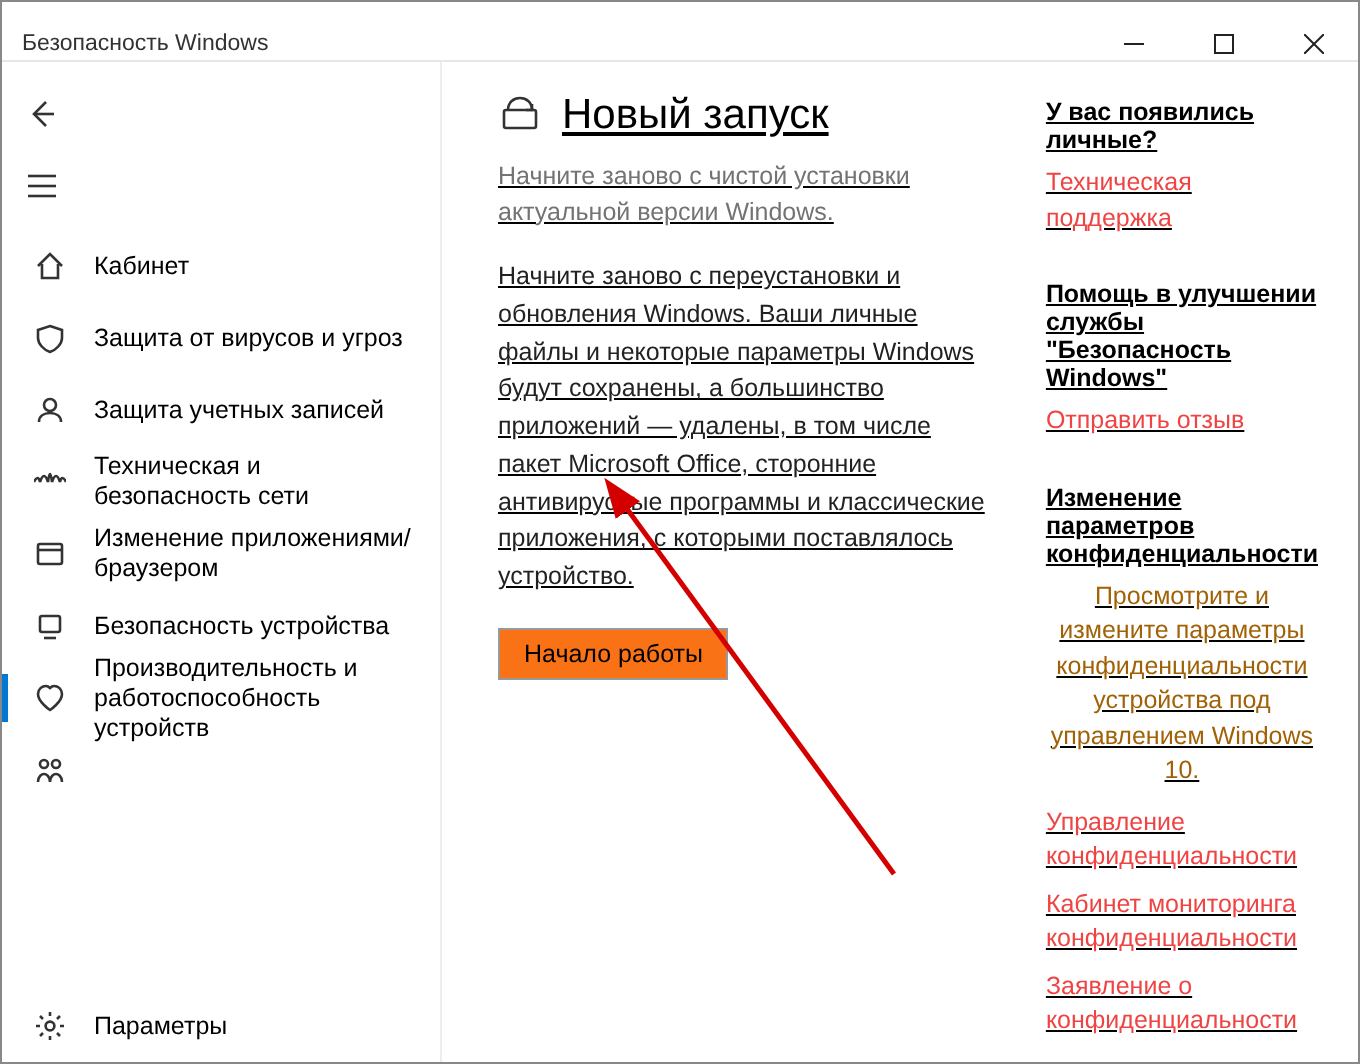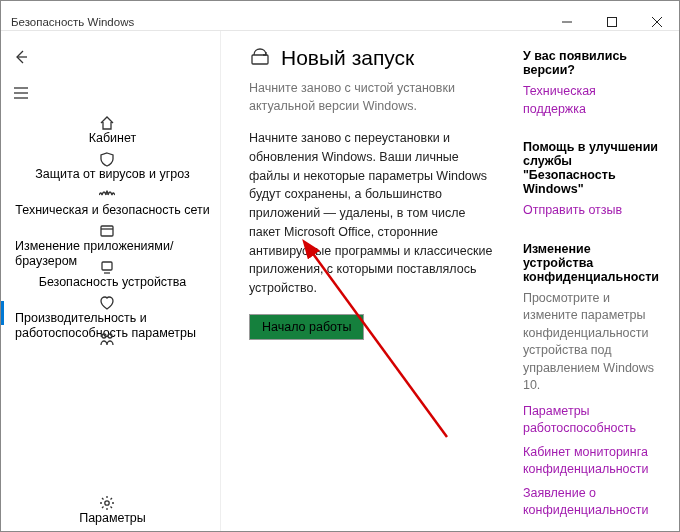--- a/index.html
+++ b/index.html
@@ -6,38 +6,38 @@
 body { font-family: "Segoe UI", Arial, sans-serif; font-size: 12px; color: #000; background: #fff; width: 680px; height: 532px; overflow: hidden; position: relative; border: 1px solid #888; }
 .titlebar { height: 30px; display: flex; align-items: center; padding: 12px 0 0 10px; border-bottom: 1px solid #e6e6e6; }
 .titlebar-title { flex: 1; font-size: 11.5px; color: #333; }
 .win-controls { display: flex; }
 .win-btn { width: 45px; height: 29px; display: flex; align-items: center; justify-content: center; cursor: pointer; }
 .win-btn svg { width: 10px; height: 10px; stroke: #222; stroke-width: 1; fill: none; }
 .content { display: flex; height: calc(100% - 30px); }
 .sidebar { width: 220px; display: flex; flex-direction: column; padding-top: 8px; border-right: 1px solid #eee; }
 .sidebar-top { padding: 0 0 4px 0; }
 .icon-btn { width: 40px; height: 36px; display: flex; align-items: center; justify-content: center; cursor: pointer; }
-.sidebar-item { display: flex; align-items: center; height: 36px; padding: 0 10px 0 14px; cursor: pointer; position: relative; font-size: 12.5px; flex-direction: column; }
+.sidebar-item { display: flex; align-items: center; height: 36px; padding: 0 10px 0 14px; cursor: pointer; position: relative; font-size: 12.5px; }
 .sidebar-item.active::before { content: ""; position: absolute; left: 0; top: 6px; bottom: 6px; width: 3px; background: #0078d4; }
 .sidebar-item .ico { width: 20px; display: flex; justify-content: center; margin-right: 12px; }
 .sidebar-item .lbl { flex: 1; line-height: 1.2; }
 .sidebar-spacer { flex: 1; }
-.main { flex: 1; padding: 14px 20px 10px 28px; display: flex; overflow: hidden; }
+.main { flex: 1; padding: 14px 20px 10px 28px; display: flex; overflow: hidden; text-decoration: underline; }
 .main-col { width: 250px; margin-right: 26px; }
 .side-col { flex: 1; }
 .page-title { display: flex; align-items: center; margin-bottom: 10px; }
 .page-title .ico { margin-right: 10px; }
 .page-title h1 { font-size: 21px; font-weight: 500; }
 .intro { font-size: 12.5px; line-height: 1.4; margin-bottom: 14px; color: #737373; }
 .desc { font-size: 12.5px; line-height: 1.5; margin-bottom: 16px; color: #222; }
-.action-btn { display: inline-block; background: #15803d; border: 1px solid #999; padding: 5px 12px; font-size: 12.5px; cursor: pointer; margin-bottom: 18px; }
-.link { color: #a21caf; font-size: 12.5px; cursor: pointer; display: block; line-height: 1.4; }
+.action-btn { display: inline-block; background: #f97316; border: 1px solid #999; padding: 5px 12px; font-size: 12.5px; cursor: pointer; margin-bottom: 18px; }
+.link { color: #ef4444; font-size: 12.5px; cursor: pointer; display: block; line-height: 1.4; }
 .side-block { margin-bottom: 22px; margin-top: 4px; }
 .side-block h3 { font-size: 12.5px; font-weight: 600; margin-bottom: 6px; }
-.side-block p { font-size: 12.5px; line-height: 1.4; margin-bottom: 8px; color: #737373; }
+.side-block p { font-size: 12.5px; line-height: 1.4; margin-bottom: 8px; color: #a16207; text-align: center; }
 .side-block .link { margin-bottom: 6px; }
 svg.icon { width: 16px; height: 16px; stroke: #333; stroke-width: 1.3; fill: none; }
 .arrow-overlay { position: absolute; pointer-events: none; }
 </style>
 </head>
 <body>
 
 <div class="titlebar">
   <div class="titlebar-title">Безопасность Windows</div>
   <div class="win-controls">
@@ -90,20 +90,29 @@
       <span class="ico">
           <svg class="icon" viewBox="0 0 16 16">
             <path d="M8 2 L14 4 V8 C14 11 11 14 8 15 C5 14 2 11 2 8 V4 Z"></path>
           </svg>
         </span>
       <span class="lbl">Защита от вирусов и угроз</span>
     </div>
     <div class="sidebar-item">
       <span class="ico">
           <svg class="icon" viewBox="0 0 16 16">
+            <circle cx="8" cy="5.5" r="3"></circle>
+            <path d="M2.5 14 C2.5 11 5 9.5 8 9.5 C11 9.5 13.5 11 13.5 14"></path>
+          </svg>
+        </span>
+      <span class="lbl">Защита учетных записей</span>
+    </div>
+    <div class="sidebar-item">
+      <span class="ico">
+          <svg class="icon" viewBox="0 0 16 16">
             <path d="M0 8 Q2 4 3 8 M3 8 Q5 2 7 8 M7 8 Q8 0 9 8 M9 8 Q11 2 13 8 M13 8 Q14 4 16 8"></path>
           </svg>
         </span>
       <span class="lbl">Техническая и безопасность сети</span>
     </div>
     <div class="sidebar-item">
       <span class="ico">
           <svg class="icon" viewBox="0 0 16 16">
             <rect x="2" y="3" width="12" height="10" rx="1"></rect>
             <line x1="2" y1="6" x2="14" y2="6"></line>
@@ -119,21 +128,21 @@
           </svg>
         </span>
       <span class="lbl">Безопасность устройства</span>
     </div>
     <div class="sidebar-item active">
       <span class="ico">
           <svg class="icon" viewBox="0 0 16 16">
             <path d="M8 14 C8 14 2 10 2 6 C2 3.5 4 2 6 2 C7 2 8 3 8 3 C8 3 9 2 10 2 C12 2 14 3.5 14 6 C14 10 8 14 8 14 Z"></path>
           </svg>
         </span>
-      <span class="lbl">Производительность и работоспособность параметры</span>
+      <span class="lbl">Производительность и работоспособность устройств</span>
     </div>
     <div class="sidebar-item">
       <span class="ico">
           <svg class="icon" viewBox="0 0 16 16">
             <circle cx="5" cy="5" r="2"></circle>
             <circle cx="11" cy="5" r="2"></circle>
             <path d="M2 14 C2 11 4 10 5 10 C6 10 8 11 8 14 M8 14 C8 11 10 10 11 10 C12 10 14 11 14 14"></path>
           </svg>
         </span>
     </div>
@@ -161,31 +170,31 @@
             </svg></span>
         <h1>Новый запуск</h1>
       </div>
       <div class="intro">Начните заново с чистой установки актуальной версии Windows.</div>
       <div class="desc">Начните заново с переустановки и обновления Windows. Ваши личные файлы и некоторые параметры Windows будут сохранены, а большинство приложений — удалены, в том числе пакет Microsoft Office, сторонние антивирусные программы и классические приложения, с которыми поставлялось устройство.</div>
       <div class="action-btn">Начало работы</div>
     </div>
 
     <div class="side-col">
       <div class="side-block">
-        <h3>У вас появились версии?</h3>
+        <h3>У вас появились личные?</h3>
         <span class="link">Техническая поддержка</span>
       </div>
       <div class="side-block">
         <h3>Помощь в улучшении службы "Безопасность Windows"</h3>
         <span class="link">Отправить отзыв</span>
       </div>
       <div class="side-block">
-        <h3>Изменение устройства конфиденциальности</h3>
+        <h3>Изменение параметров конфиденциальности</h3>
         <p>Просмотрите и измените параметры конфиденциальности устройства под управлением Windows 10.</p>
-        <span class="link">Параметры работоспособность</span>
+        <span class="link">Управление конфиденциальности</span>
         <span class="link">Кабинет мониторинга конфиденциальности</span>
         <span class="link">Заявление о конфиденциальности</span>
       </div>
     </div>
   </div>
 </div>
 
 <svg class="arrow-overlay" style="left:296px; top:236px;" width="160" height="210">
   <defs>
     <marker id="ah" markerWidth="10" markerHeight="10" refX="2" refY="3" orient="auto">

